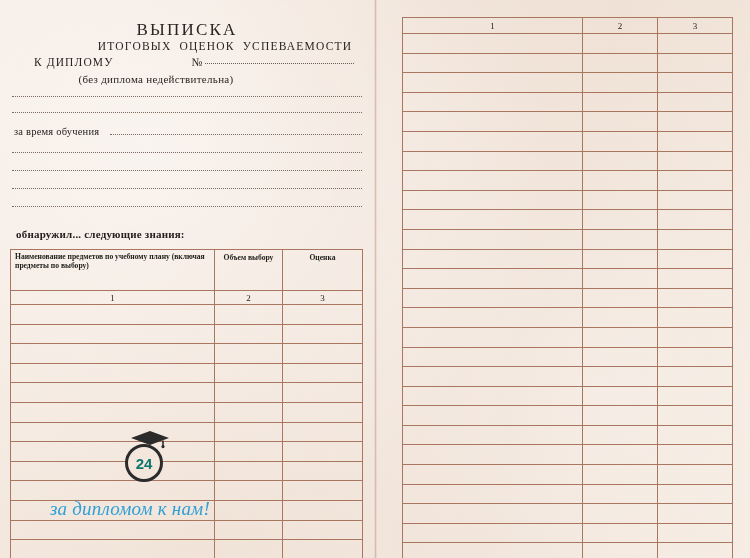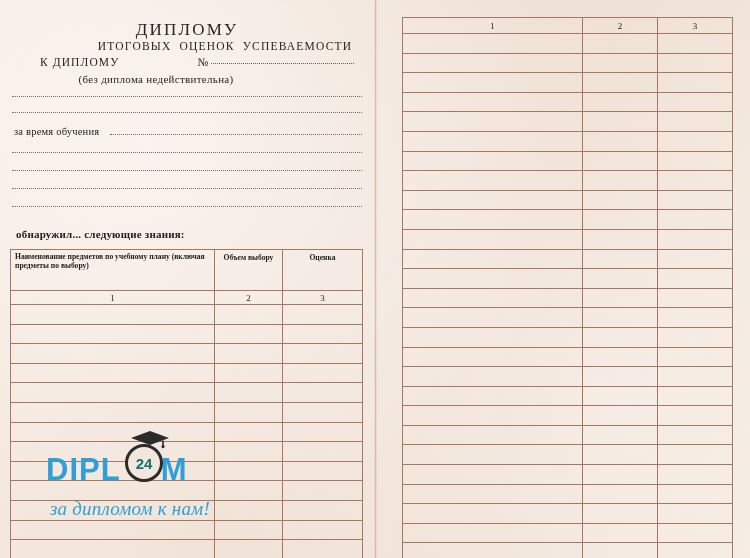--- a/index.html
+++ b/index.html
@@ -89,21 +89,21 @@
     position: absolute;
     top: 56px;
     left: 34px;
     width: 320px;
     font-size: 11.5px;
     letter-spacing: 1.1px;
     color: #2a2520;
     display: flex;
     align-items: baseline;
   }
-  #diploma-row .lbl { white-space: nowrap; margin-left: 6px; }
+  #diploma-row .lbl { white-space: nowrap; }
   #diploma-row .num {
     margin-left: 78px;
     white-space: nowrap;
   }
   #diploma-row .dotfill {
     flex: 1;
     border-bottom: 1px dotted #6a5c52;
     margin-left: 2px;
     transform: translateY(-2px);
   }
@@ -274,21 +274,21 @@
 </head>
 <body>
 
 <div id="page">
   <div id="paper-texture"></div>
   <div id="fold"></div>
 
 
   <div id="left-page">
 
-    <div id="vypiska-title">ДИПЛОМУ</div>
+    <div id="vypiska-title">ВЫПИСКА</div>
     <div id="subtitle-line">ИТОГОВЫХ ОЦЕНОК УСПЕВАЕМОСТИ</div>
 
     <div id="diploma-row">
       <span class="lbl">К ДИПЛОМУ</span>
       <span class="num">№</span>
       <span class="dotfill"></span>
     </div>
 
     <div id="invalid-note">(без диплома недействительна)</div>
 
@@ -390,23 +390,20 @@
           </tr>
         </tbody>
     </table>
 
     <div id="logo">
       <svg id="logo-cap" viewBox="0 0 40 20">
         <polygon points="20,1 39,8 20,15 1,8" fill="#2b2b2b"></polygon>
         <path d="M33 10.5 L33 16" stroke="#2b2b2b" stroke-width="1.6" fill="none"></path>
         <circle cx="33" cy="16.6" r="1.6" fill="#2b2b2b"></circle>
       </svg>
-      <div id="logo-word">
-        <span>DIPL</span><span style="display:inline-block;width:40px;"></span><span>M</span>
-      </div>
       <div id="logo-badge">
         <div id="logo-badge-num">24</div>
       </div>
       <div id="logo-tagline">за дипломом к нам!</div>
     </div>
   </div>
 
   <div id="right-page">
     <table class="tbl" id="right-table">
       <colgroup>

